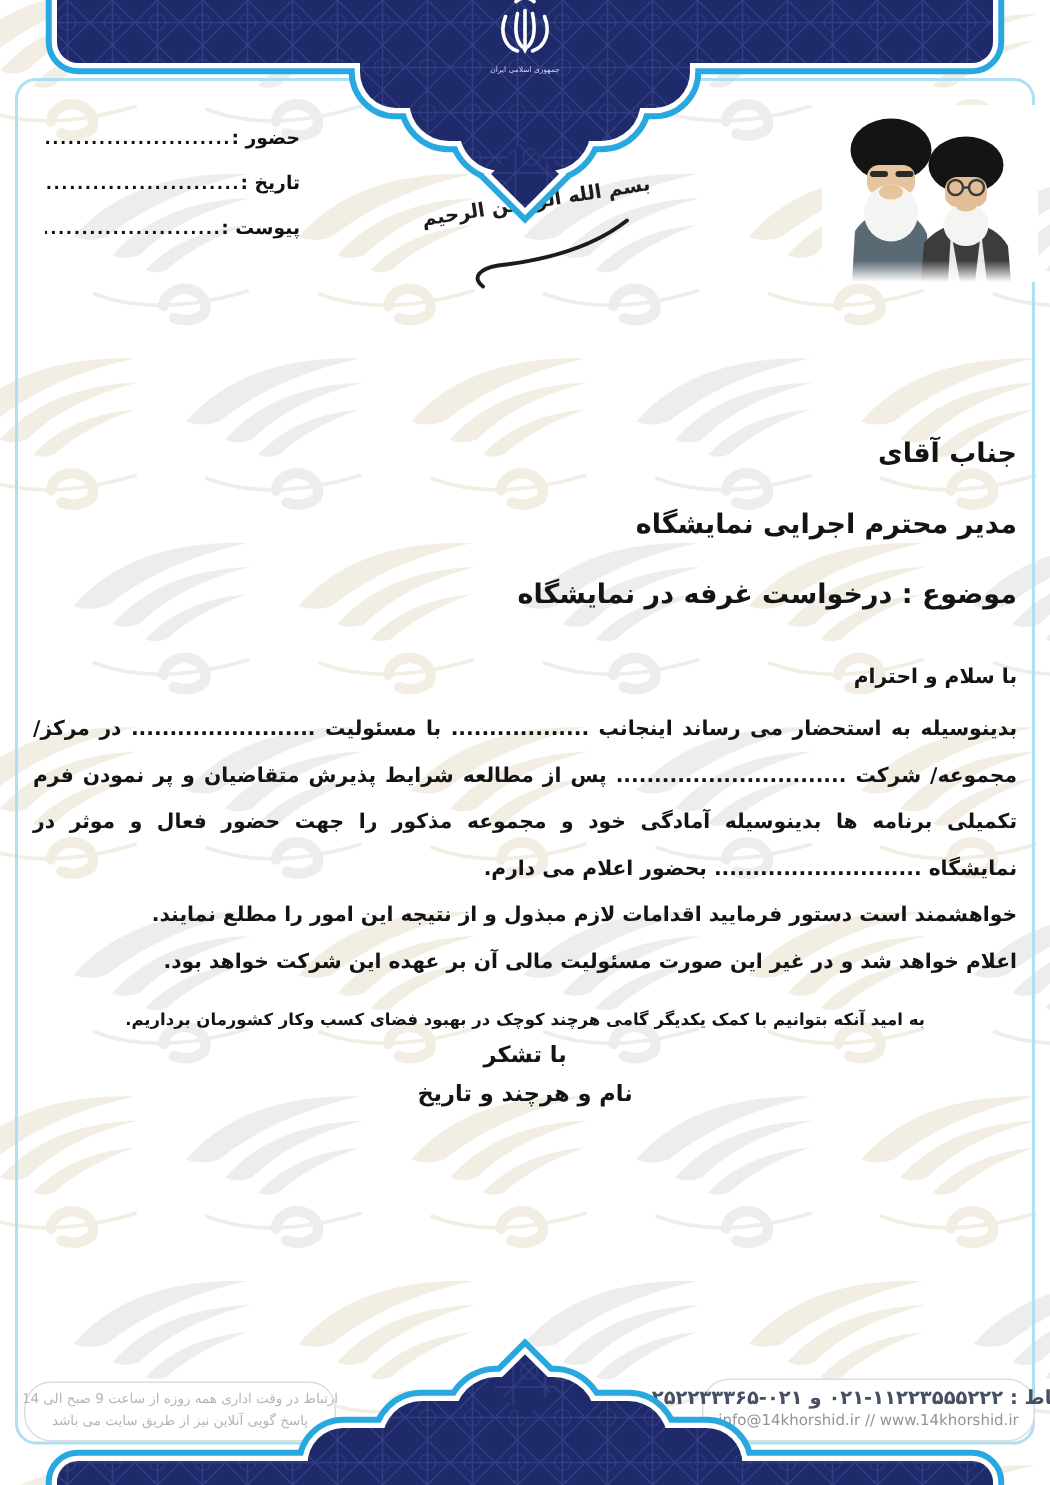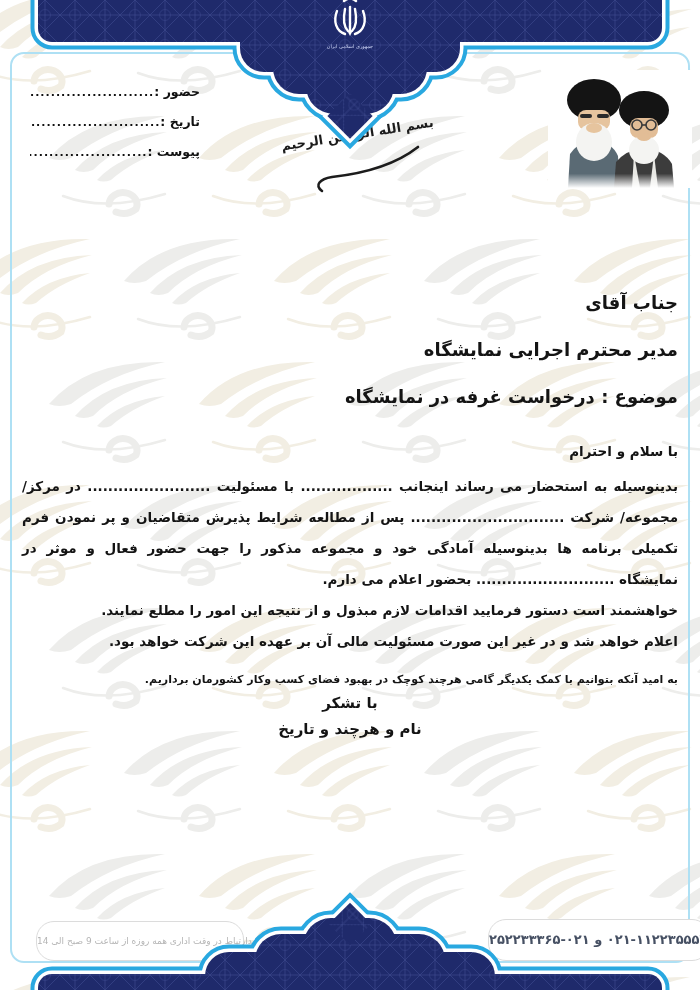--- a/index.html
+++ b/index.html
@@ -39,29 +39,28 @@
   
   .letter {
     position:absolute; left:22px; right:22px; top:292px; z-index:2;
     direction:rtl; text-align:right; color:#141414;
   }
   .l-open { font-size:18px; font-weight:bold; margin-bottom:26px; }
   .l-salut { font-size:13.5px; font-weight:bold; margin-bottom:12px;margin-top:36px; }
   .l-body { font-size:13.5px; font-weight:bold; line-height:31px; }
   .l-line { text-align:right; }
   .l-just { text-align:justify; text-align-last:justify; }
-  .l-note { font-size:11px; font-weight:bold; margin-top:16px; }
+  .l-note { font-size:11px; font-weight:bold; text-align:center; margin-top:16px; }
   .l-sign { font-size:15px; font-weight:bold; text-align:center; margin-top:4px; line-height:26px; }
   
   .footer-box {
     position:absolute; z-index:2; background:#ffffff;
     border:1px solid #dcdcdc; border-radius:18px;
-    display:flex; flex-direction:row; justify-content:space-between; align-items:center;
+    display:flex; flex-direction:column; justify-content:center; align-items:center;
     text-align:center;
-    margin-left:20px;
   }
   #footer-hours { left:16px; top:921px; width:208px; height:40px; }
   #footer-hours .fh-line { font-size:9px; color:#b5b5b5; direction:rtl; line-height:15px; white-space:nowrap; }
   #footer-contact { left:468px; top:919px; width:222px; height:42px; }
   #footer-contact .fc-phone { font-size:13px; font-weight:bold; color:#465063; direction:rtl; line-height:16px; white-space:nowrap; }
   #footer-contact .fc-web { font-size:10px; color:#8e939c; direction:ltr; line-height:14px; white-space:nowrap; }
 </style>
 </head>
 <body>
 

